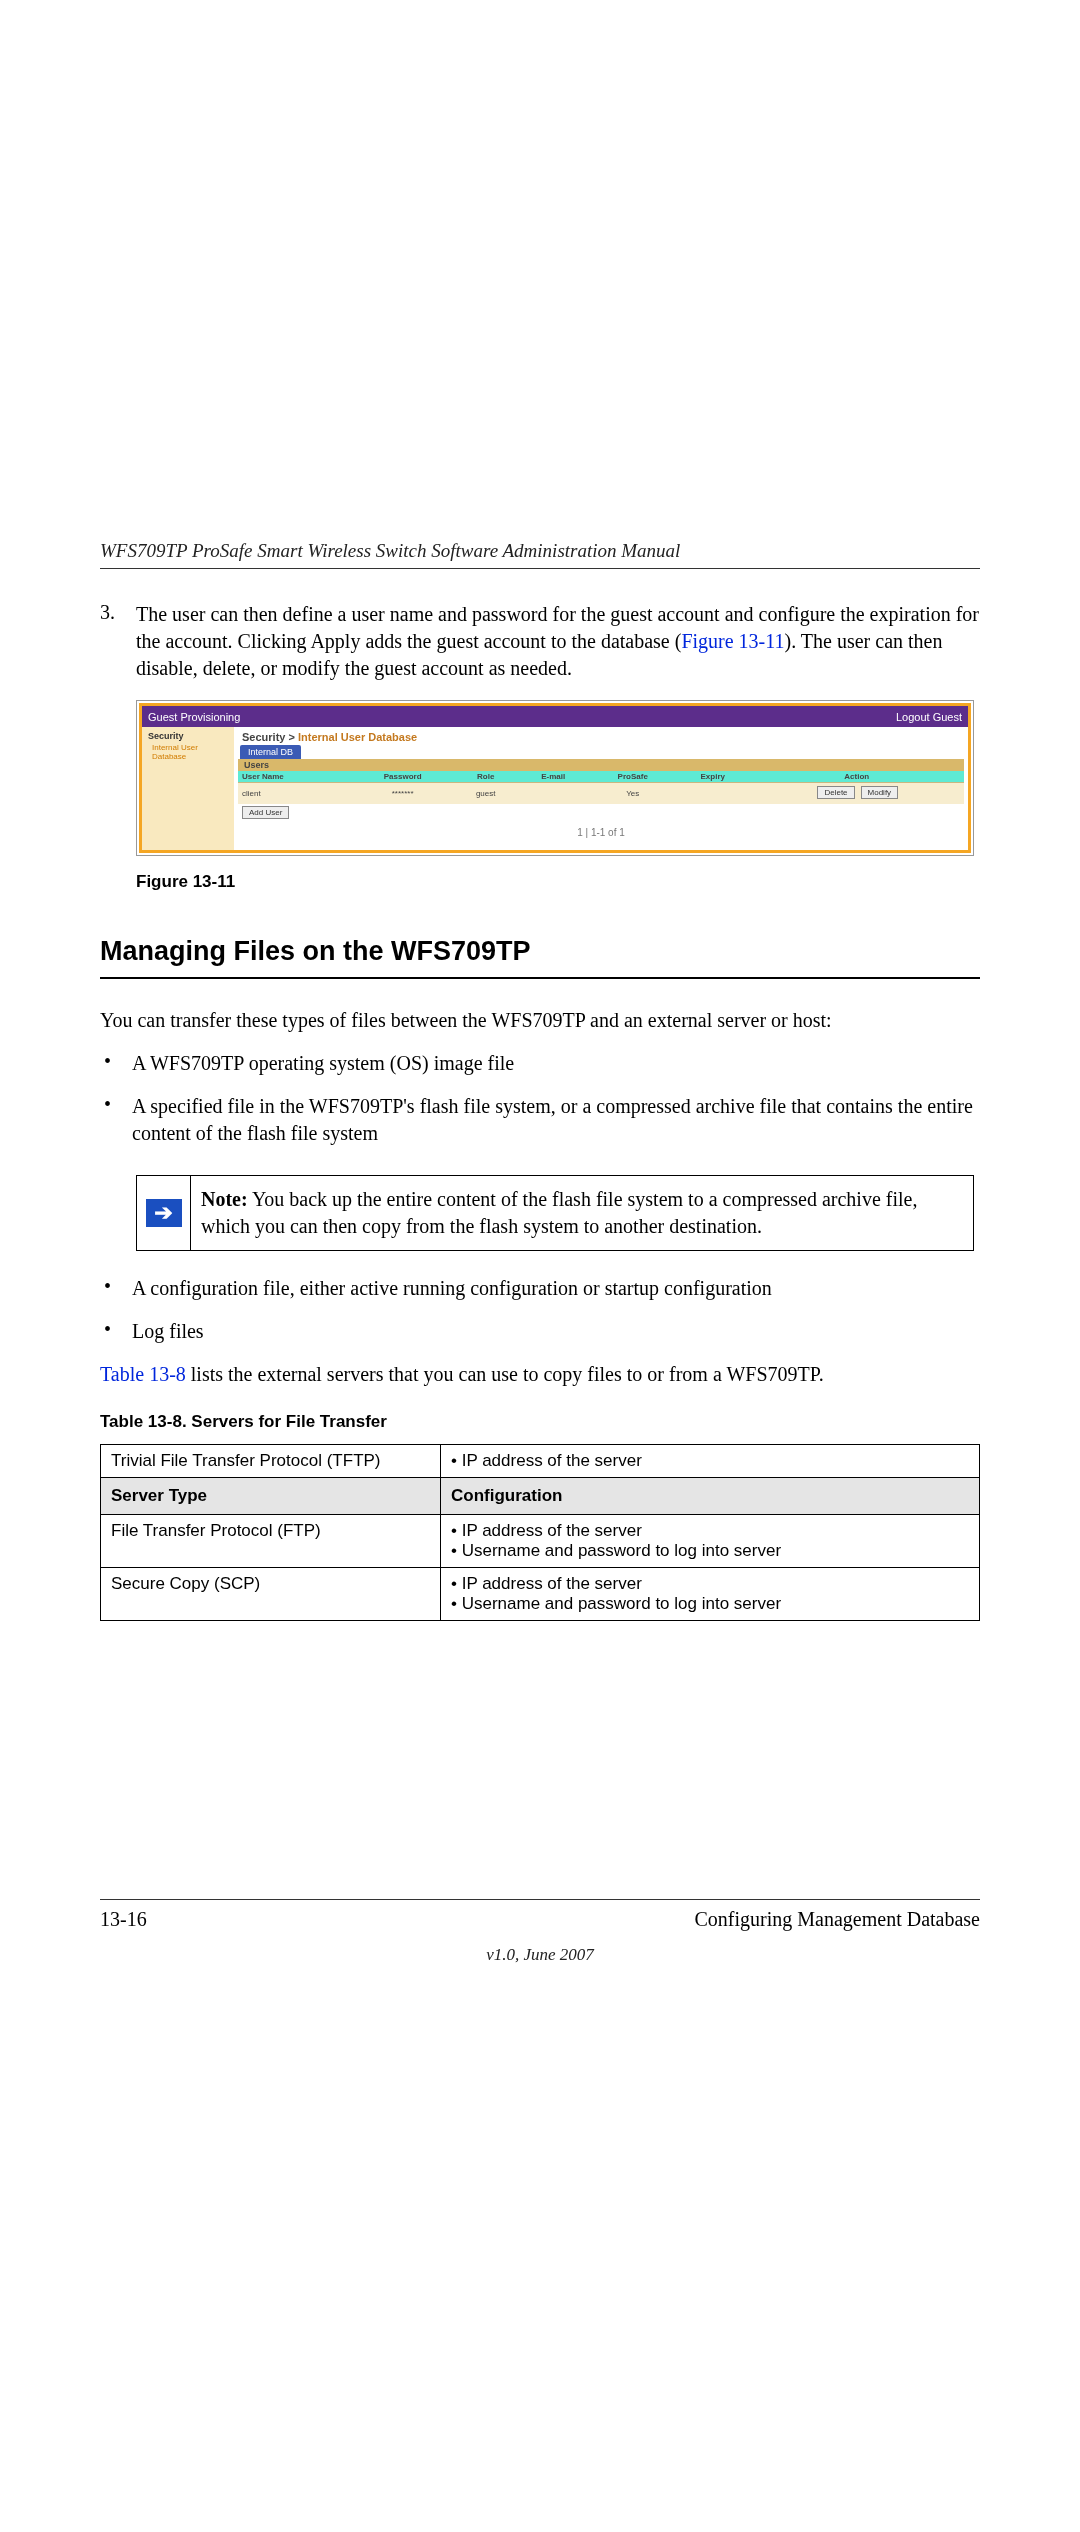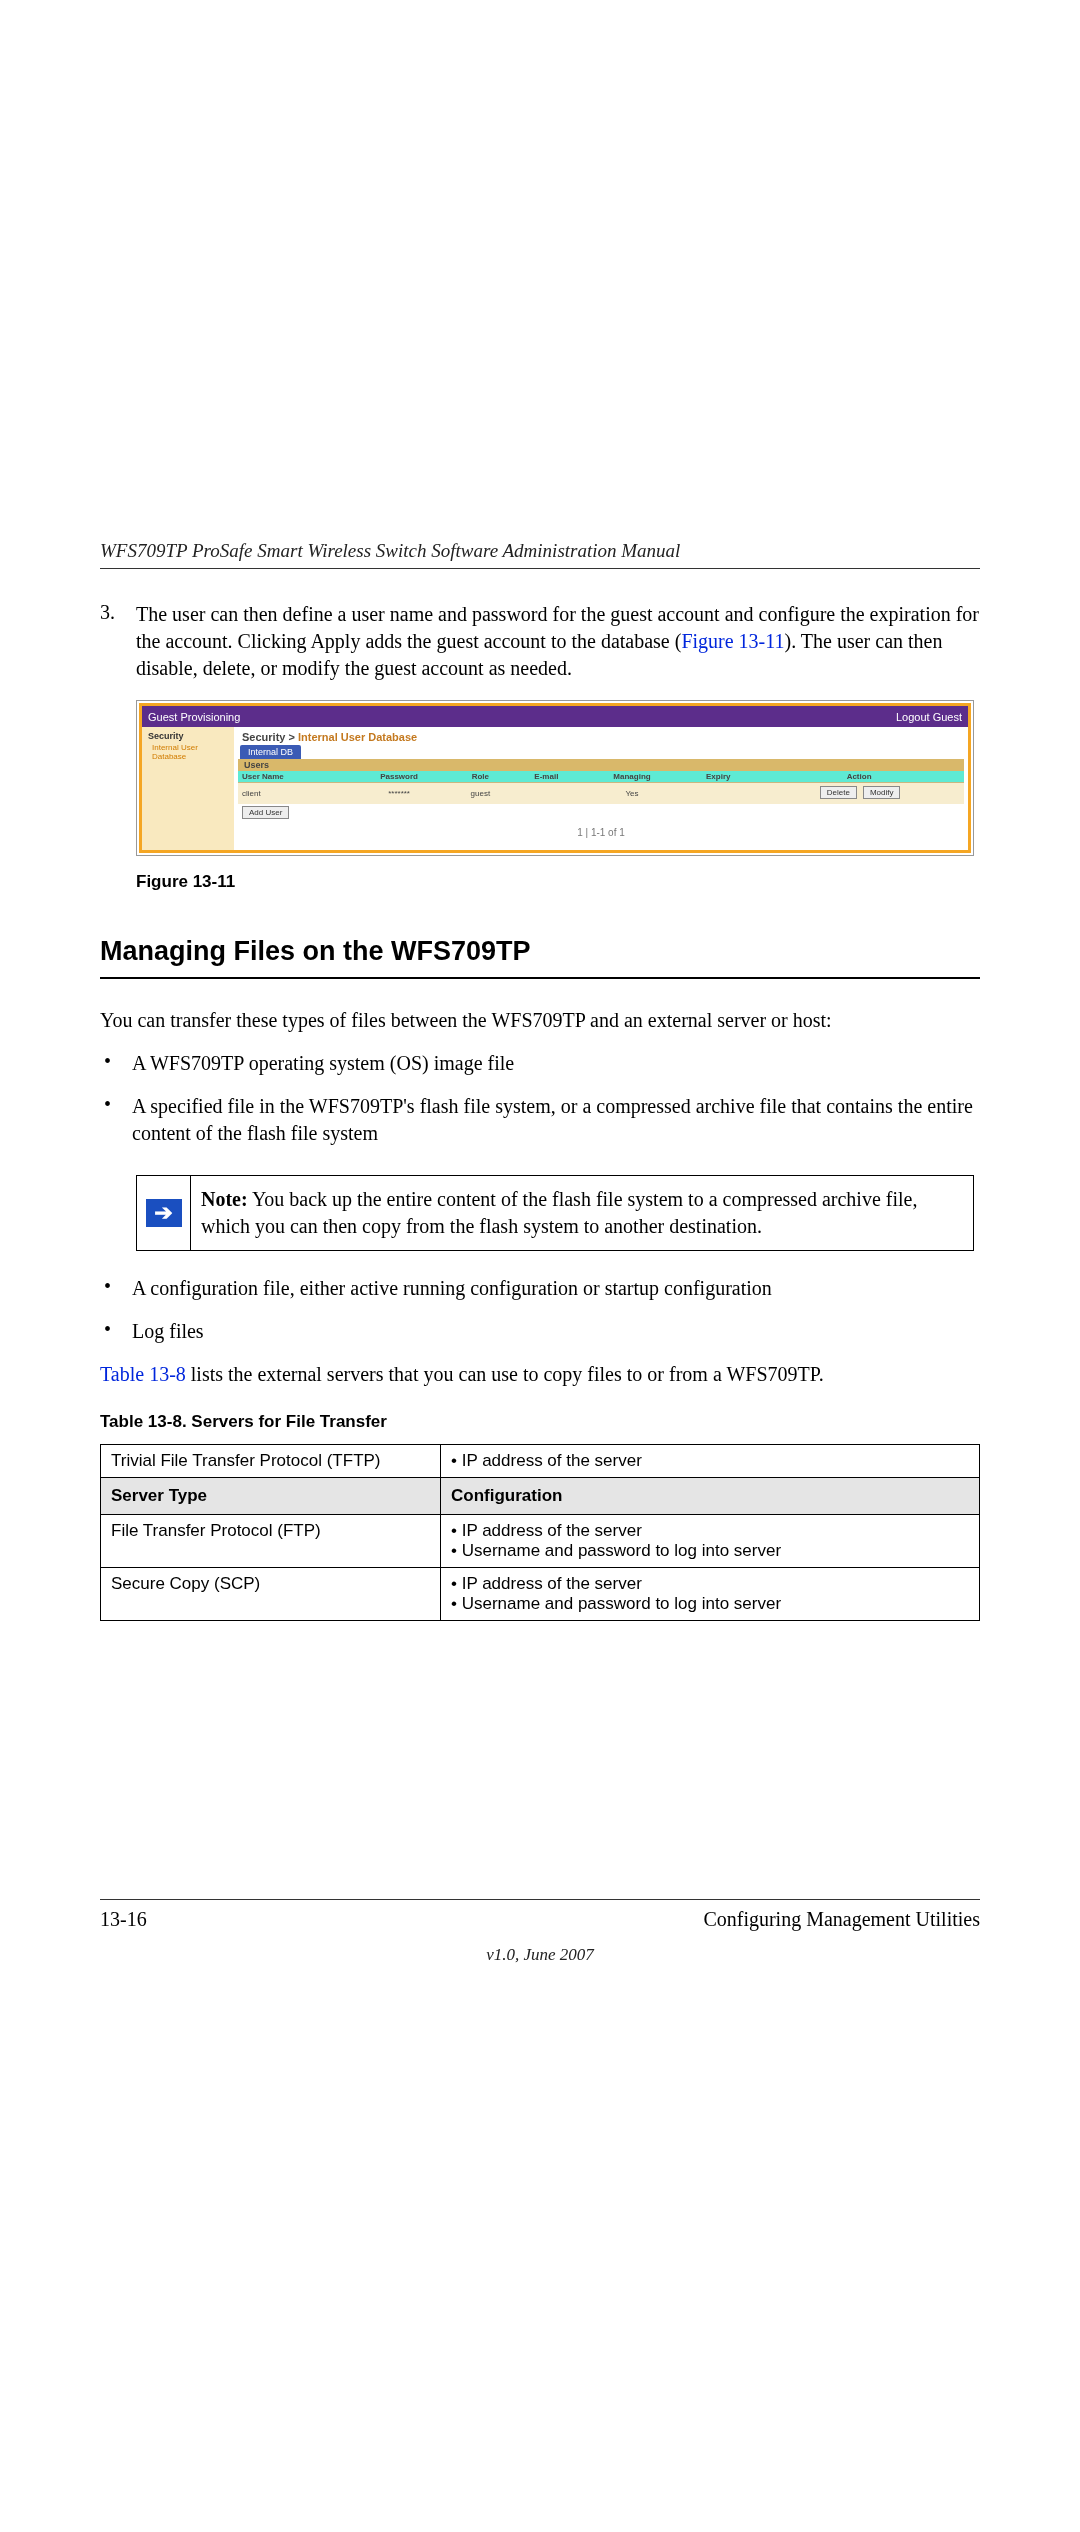--- a/index.html
+++ b/index.html
@@ -91,21 +91,21 @@
               </div>
               <div><span class="fig-tab">Internal DB</span></div>
               <div class="fig-users-hdr">Users</div>
               <table class="fig-table">
                 <tbody>
                     <tr>
                   <th>User Name</th>
                   <th>Password</th>
                   <th>Role</th>
                   <th>E-mail</th>
-                  <th>Managing</th>
+                  <th>ProSafe</th>
                   <th>Expiry</th>
                   <th>Action</th>
                 </tr>
                 <tr>
                   <td>client</td>
                   <td>*******</td>
                   <td>guest</td>
                   <td></td>
                   <td>Yes</td>
                   <td></td>
@@ -195,18 +195,18 @@
       </tr>
     </tbody>
       </table>
 
   </div>
 
   <div class="footer">
     <hr class="hr-full" style="margin-bottom:8px;">
     <div class="footer-line">
       <span>13-16</span>
-      <span>Configuring Management Utilities</span>
+      <span>Configuring Management Database</span>
     </div>
     <div class="footer-ver">v1.0, June 2007</div>
   </div>
 
 </div>
 
 </body></html>

